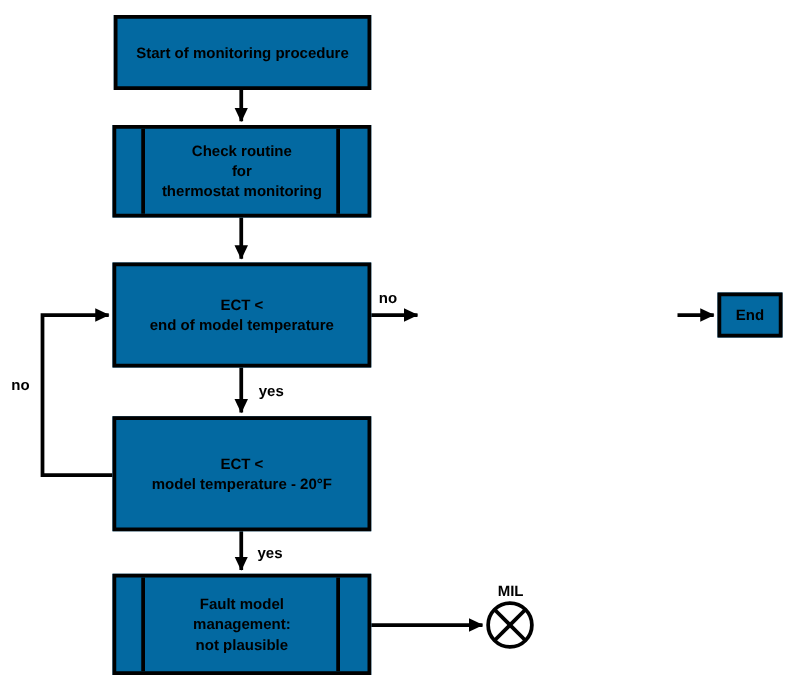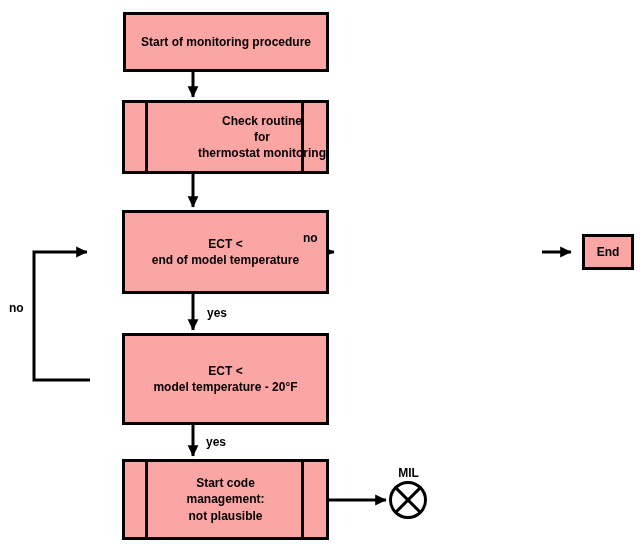--- a/index.html
+++ b/index.html
@@ -19,53 +19,52 @@
     position: absolute;
     left: 0;
     top: 0;
     width: 640px;
     height: 552px;
   }
   .box {
     position: absolute;
     box-sizing: border-box;
     border: 3px solid #000000;
-    background: #fca5a5;
+    background: #0369a1;
     display: flex;
     align-items: center;
     justify-content: center;
     text-align: center;
     font-size: 12px;
     font-weight: bold;
     color: #000000;
     white-space: pre-line;
     line-height: 1.35;
-    margin-left: 32px;
   }
   .box .inner-bar {
     position: absolute;
     top: 0;
     bottom: 0;
     width: 3px;
     background: #000000;
   }
   .inner-bar.left  { left: 20px; }
   .inner-bar.right { right: 22px; }
   .edge-label {
     position: absolute;
     font-size: 12px;
     font-weight: bold;
     color: #000000;
     line-height: 1;
   }
   .box-start   { left: 91px;  top: 12px;  width: 206px; height: 60px; }
-  .box-check   { left: 90px;  top: 100px; width: 207px; height: 74px; justify-content: flex-end; }
+  .box-check   { left: 90px;  top: 100px; width: 207px; height: 74px; }
   .box-ect1    { left: 90px;  top: 210px; width: 207px; height: 84px; }
   .box-coolant { left: 337px; top: 234px; width: 205px; height: 36px; }
-  .box-end     { left: 550px; top: 234px; width: 52px;  height: 36px; }
+  .box-end     { left: 574px; top: 234px; width: 52px;  height: 36px; }
   .box-ect2    { left: 90px;  top: 333px; width: 207px; height: 92px; }
   .box-fault   { left: 90px;  top: 459px; width: 207px; height: 81px; }
   .label-no-coolant { left: 303px; top: 232px; }
   .label-yes-1      { left: 207px; top: 307px; }
   .label-yes-2      { left: 206px; top: 436px; }
   .label-no-loop    { left: 9px;   top: 302px; }
   .label-mil        { left: 390px; top: 467px; width: 37px; text-align: center; }
 </style>
 </head>
 <body>
@@ -117,21 +116,21 @@
 
 
   <div class="box box-end">End</div>
 
   <div class="box box-ect2">ECT &lt;
 model temperature - 20°F</div>
 
   <div class="box box-fault">
     <span class="inner-bar left"></span>
     <span class="inner-bar right"></span>
-    <span>Start code
+    <span>Fault model
 management:
 not plausible</span>
   </div>
 
   <div class="edge-label label-no-coolant">no</div>
 
   <div class="edge-label label-yes-1">yes</div>
 
   <div class="edge-label label-yes-2">yes</div>
 

